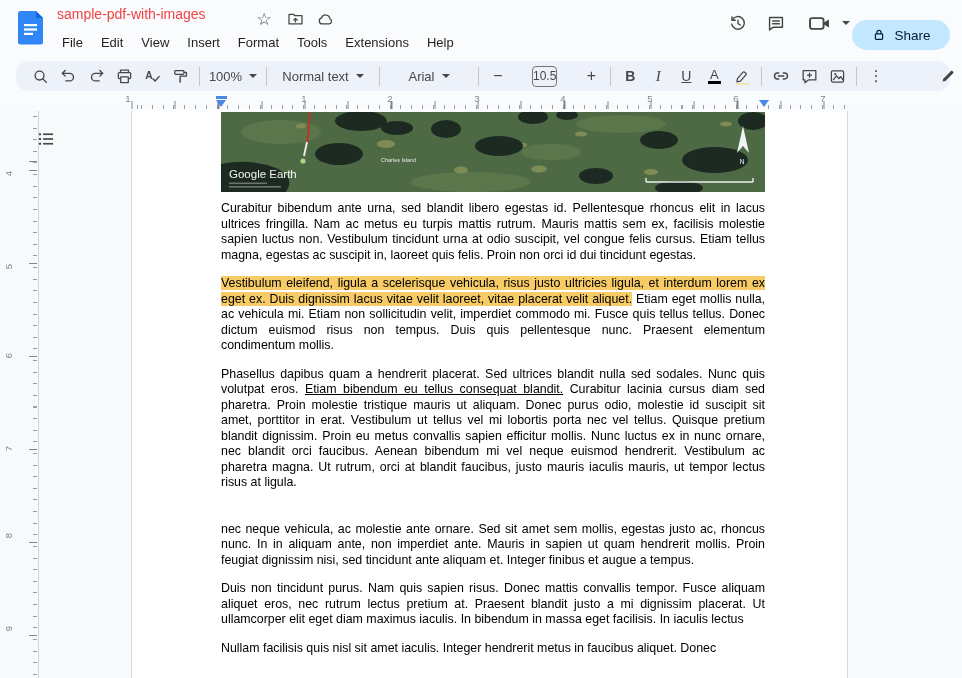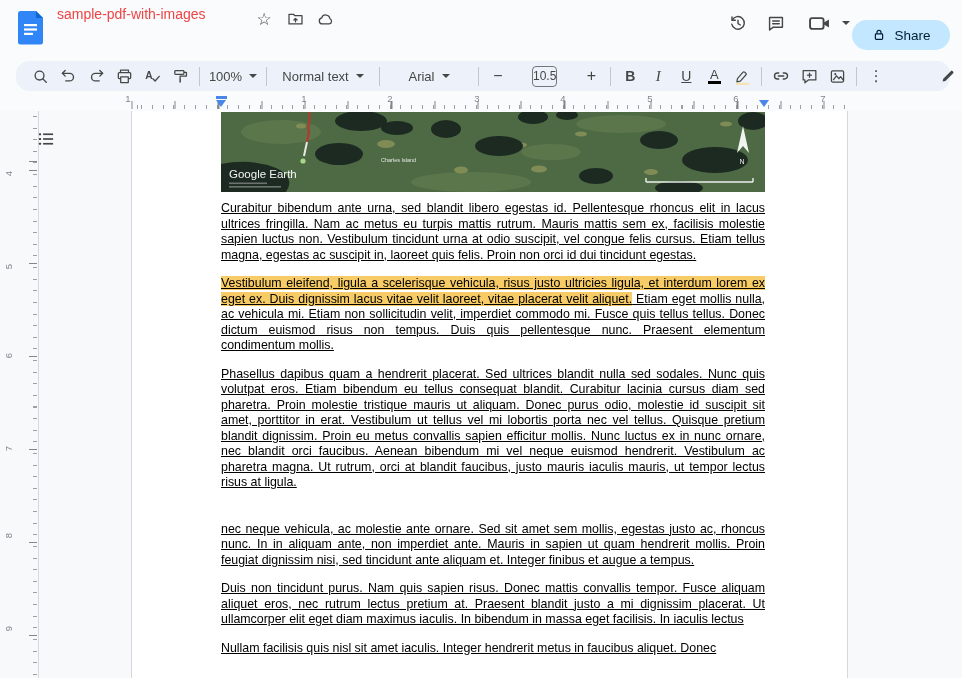--- a/index.html
+++ b/index.html
@@ -29,21 +29,21 @@
   .hruler-major{position:absolute;left:131px;top:101px;width:717px;height:8px;background:repeating-linear-gradient(to right,#80868b 0 1px,transparent 1px 43.25px);background-position-x:0.5px;}
   .hnum{position:absolute;top:93px;transform:translateX(-50%);font-size:9.5px;color:#80868b;}
   .vruler-minor{position:absolute;left:33px;top:111px;height:567px;width:4px;background:repeating-linear-gradient(to bottom,#9aa0a6 0 1px,transparent 1px 11.62px);background-position-y:5px;}
   .vruler-major{position:absolute;left:29px;top:111px;height:567px;width:8px;background:repeating-linear-gradient(to bottom,#80868b 0 1px,transparent 1px 93px);background-position-y:59px;}
   .vedge{position:absolute;left:38px;top:111px;bottom:0;width:1px;background:#d5d8dc;}
   .vnum{position:absolute;left:6px;transform:rotate(-90deg);font-size:9.5px;color:#80868b;}
   .ind-bar{position:absolute;left:216px;top:96px;width:11px;height:3px;background:#4a86e8;}
   .ind-tri{position:absolute;width:0;height:0;border-left:5.5px solid transparent;border-right:5.5px solid transparent;border-top:7px solid #4a86e8;}
   
   .page{position:absolute;left:131px;top:111px;width:717px;height:567px;background:#fff;border-left:1px solid #d5d8dc;border-right:1px solid #d5d8dc;box-sizing:border-box;}
-  .content{position:absolute;left:89px;top:1px;width:544px;text-decoration:underline;}
+  .content{position:absolute;left:89px;top:1px;width:544px;}
   .map{width:544px;height:80px;display:block;margin-bottom:9px;}
   .para{font-size:12.4px;line-height:15.5px;color:#000;text-align:justify;margin:8px 0 13px 0;}
   .para .highlight{background:#f7cb65;}
   .para .underline{text-decoration:underline;}
   .para.gap-top{margin-top:31px;}
   .outline-btn{position:absolute;left:34px;top:127px;width:24px;height:24px;display:flex;align-items:center;justify-content:center;color:#444746;}
   svg.ic{display:block;}
 </style>
 </head>
 <body>
@@ -69,20 +69,30 @@
       <svg class="ic" width="19" height="19" viewBox="0 0 24 24" fill="none" stroke="#444746" stroke-width="1.6" stroke-linecap="round" stroke-linejoin="round">
         <path d="M3.8 5.4h5.6l1.8 1.8h9v10.4H3.8z"></path>
           <path d="M12 15v-4.4M10 12.6 12 10.6l2 2"></path>
       </svg>
     </span>
     <span class="tbtn">
       <svg class="ic" width="21" height="19" viewBox="0 0 24 24" fill="none" stroke="#444746" stroke-width="1.6" stroke-linecap="round" stroke-linejoin="round">
         <path d="M7.2 17.6a3.9 3.9 0 0 1-.6-7.7 5.3 5.3 0 0 1 10.3 1.2 3.4 3.4 0 0 1-.8 6.5z"></path>
       </svg>
     </span>
+  </div>
+  <div class="menubar">
+    <span class="menu-item">File</span>
+    <span class="menu-item">Edit</span>
+    <span class="menu-item">View</span>
+    <span class="menu-item">Insert</span>
+    <span class="menu-item">Format</span>
+    <span class="menu-item">Tools</span>
+    <span class="menu-item">Extensions</span>
+    <span class="menu-item">Help</span>
   </div>
   <div class="hdr-right">
     <span class="tbtn">
       <svg class="ic" width="26" height="26" viewBox="0 0 24 24" fill="none" stroke="#444746" stroke-width="1.7" stroke-linecap="round" stroke-linejoin="round">
         <path d="M5.2 8.4a7.6 7.6 0 1 1-.7 5"></path>
           <path d="M4.8 4.6v4h4"></path>
           <path d="M12 8.6v4.1l2.9 1.7"></path>
       </svg>
     </span>
     <span class="tbtn">

